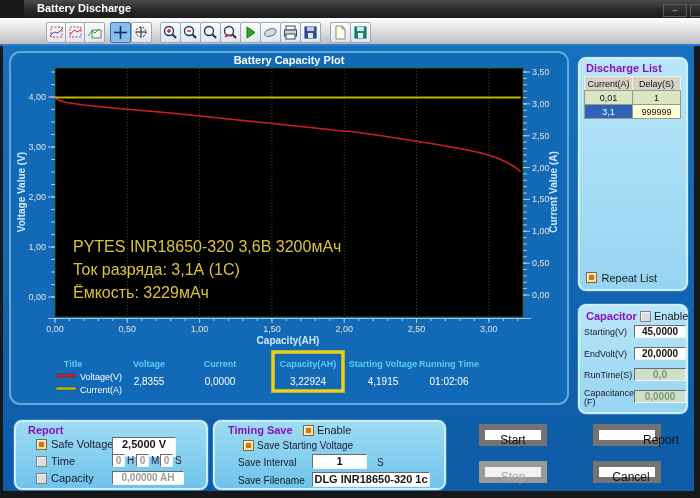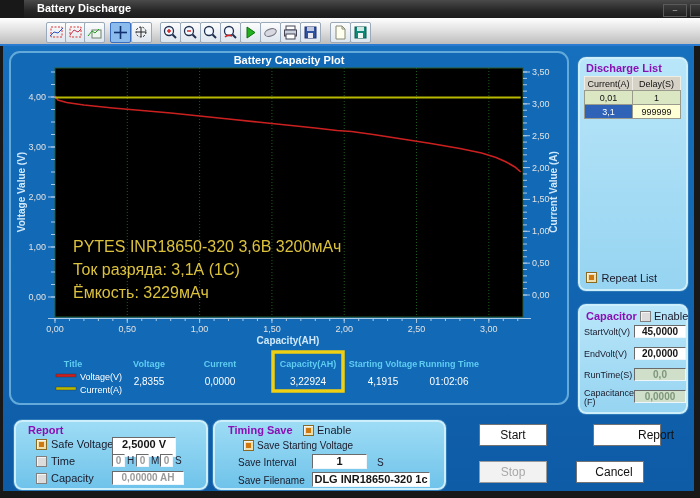--- a/index.html
+++ b/index.html
@@ -45,21 +45,21 @@
   
   .dtable{position:absolute;left:4px;top:17px;border-collapse:collapse;}
   .dtable td{width:47px;height:13px;font-size:9px;text-align:center;padding:0;
              border:1px solid #9a9a8c;color:#111;}
   .dtable .hd{background:#d6d2c6;border:1px outset #efede4;font-size:9px;}
   .dtable .r0{background:#dbe7c3;}
   .dtable .sel{background:#2e63b8;color:#fff;}
   .dtable .dly{background:#ffffd6;}
   
   .abtn{position:absolute;width:68px;height:22px;box-sizing:border-box;background:#fff;
-        border:1px solid #737373;font-size:12px;color:#111;text-align:center;line-height:20px;}
+        border:6px solid #737373;font-size:12px;color:#111;text-align:center;line-height:20px;}
   .abtn.dis{background:#f2f2f2;color:#a8a8a8;border-color:#9a9a9a;}
 </style>
 </head>
 <body>
 
 <div class="screen">
 
   <div class="titlebar">
     <span class="title">Battery Discharge</span>
     <span class="winbtn min">–</span>
@@ -353,21 +353,21 @@
     <div style="position:absolute;left:6px;bottom:3px;">
       <span class="cb checked"></span>
       <span class="lbl" style="font-size:11px;">Repeat List</span>
     </div>
   </div>
 
   <div class="panel" style="left:578px;top:304px;width:110px;height:110px;">
     <div class="ptitle" style="position:absolute;left:6px;top:4px;">Capacitor</div>
     <span class="cb" style="position:absolute;left:60px;top:5px;"></span>
     <span class="lbl" style="position:absolute;left:74px;top:4px;font-size:11px;">Enable</span>
-    <div class="lbl" style="position:absolute;left:4px;top:21px;font-size:9px;">StartVolt(V)</div>
+    <div class="lbl" style="position:absolute;left:4px;top:21px;font-size:9px;">Starting(V)</div>
     <div class="field" style="left:54px;top:19px;width:52px;height:13px;">45,0000</div>
     <div class="lbl" style="position:absolute;left:4px;top:43px;font-size:9px;">EndVolt(V)</div>
     <div class="field" style="left:54px;top:41px;width:52px;height:13px;">20,0000</div>
     <div class="lbl" style="position:absolute;left:4px;top:64px;font-size:9px;">RunTime(S)</div>
     <div class="field dis" style="left:54px;top:62px;width:52px;height:13px;">0,0</div>
     <div class="lbl" style="position:absolute;left:4px;top:83px;font-size:9px;width:50px;line-height:9px;">Capacitance (F)</div>
     <div class="field dis" style="left:54px;top:84px;width:52px;height:13px;">0,0000</div>
   </div>
 
   <div class="panel" style="left:14px;top:420px;width:194px;height:70px;background:linear-gradient(#9edcf5,#6fc3ea);">
@@ -397,15 +397,15 @@
     <span class="lbl" style="position:absolute;left:23px;top:35px;">Save Interval</span>
     <div class="field" style="left:97px;top:32px;width:55px;height:15px;font-size:11px;">1</div>
     <span class="lbl" style="position:absolute;left:162px;top:35px;color:#223;">S</span>
     <span class="lbl" style="position:absolute;left:23px;top:53px;">Save Filename</span>
     <div class="field" style="left:97px;top:50px;width:118px;height:15px;font-size:11px;">DLG INR18650-320 1c</div>
   </div>
 
   <div class="abtn" style="left:479px;top:424px;">Start</div>
   <div class="abtn" style="left:593px;top:424px;padding-left:44px;">Report</div>
   <div class="abtn dis" style="left:479px;top:461px;">Stop</div>
-  <div class="abtn" style="left:576px;top:461px;padding-left:8px;">Cancel</div>
+  <div class="abtn" style="left:593px;top:461px;padding-left:8px;">Cancel</div>
 
 </div>
 
 </body></html>

